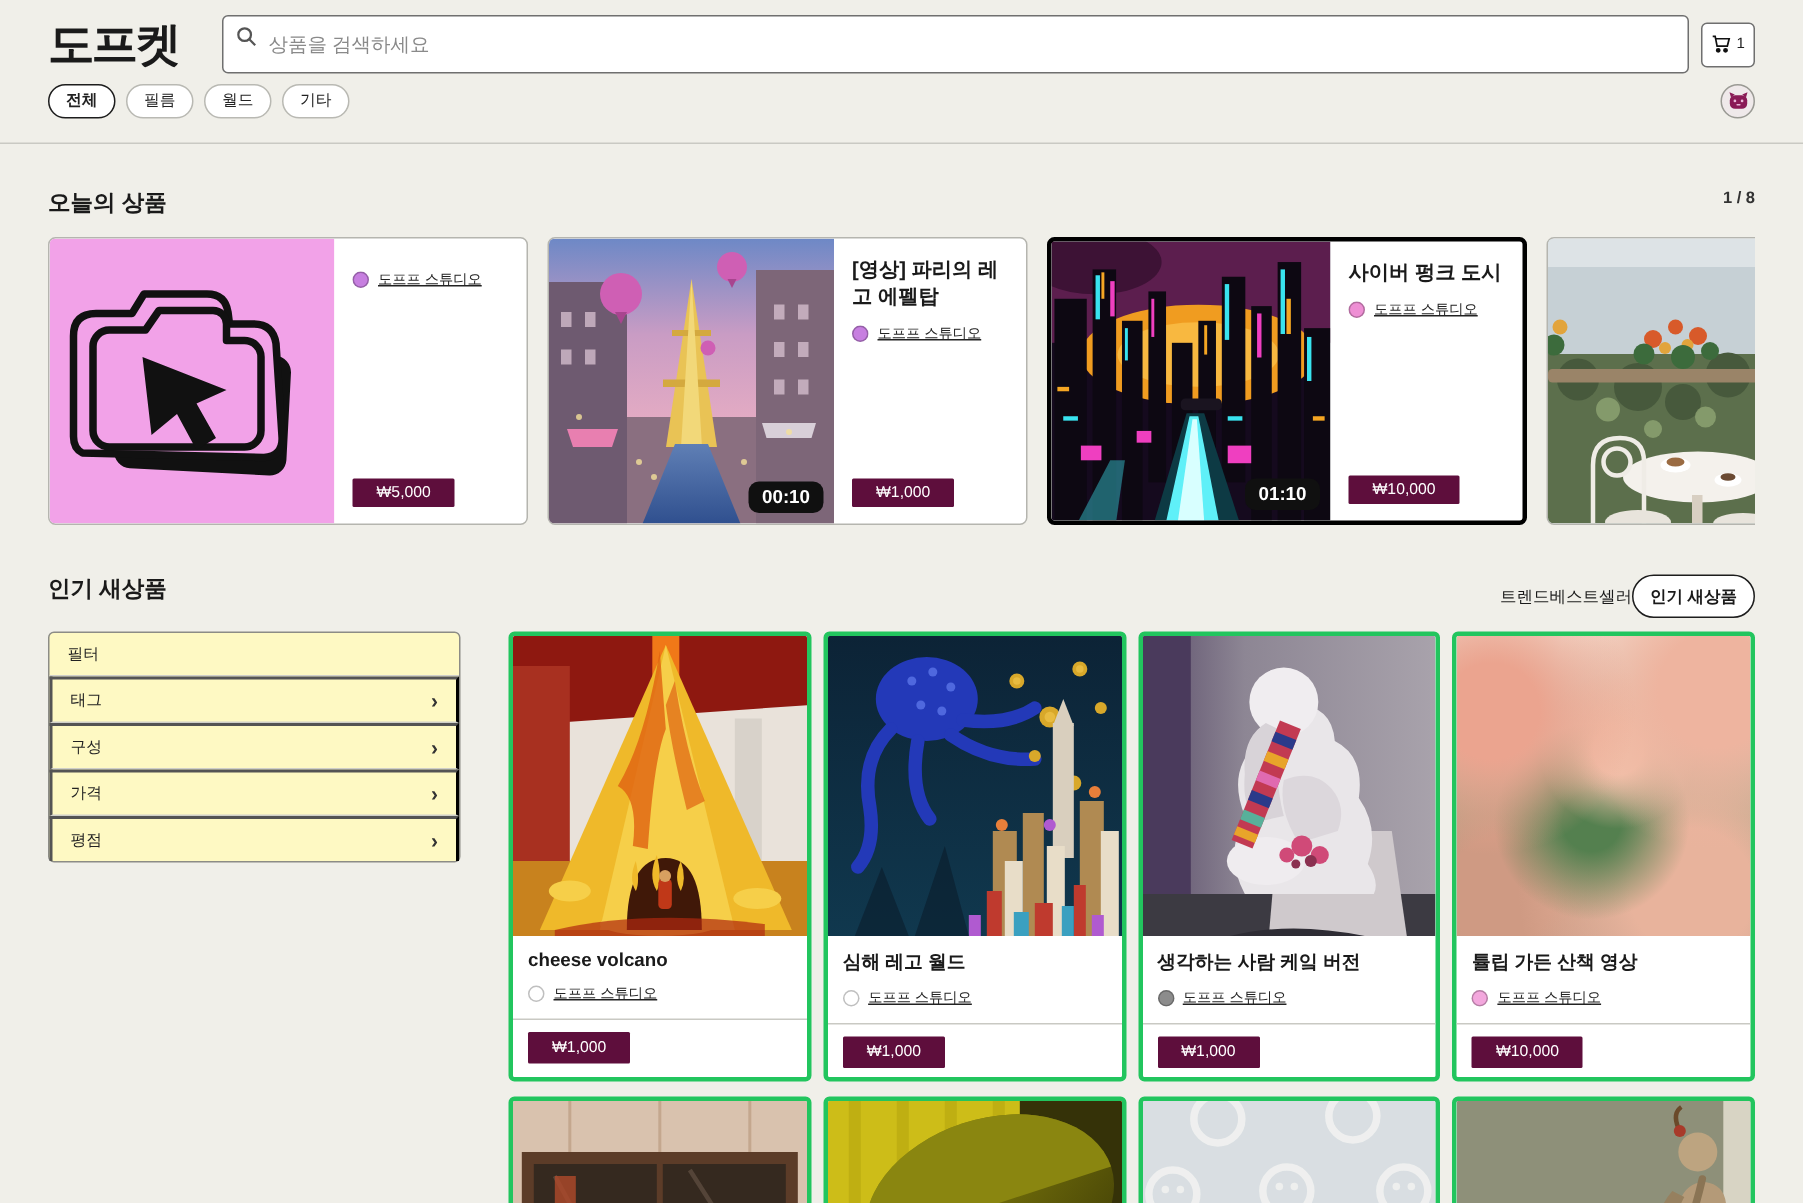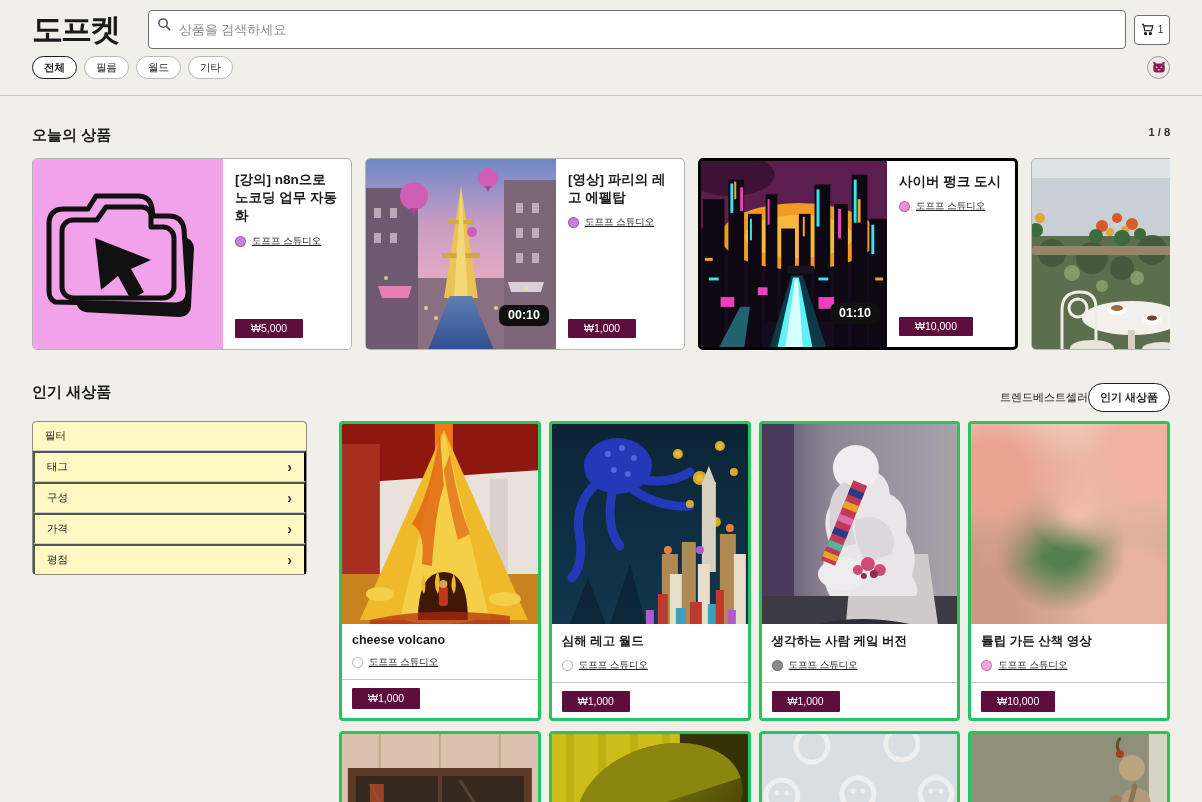--- a/index.html
+++ b/index.html
@@ -61,21 +61,21 @@
   .t-info { flex:1; padding:12px 12px 11px; display:flex; flex-direction:column; min-width:0; }
   .t-title { font-size:13.5px; font-weight:bold; line-height:1.35; }
   .studio-row { display:flex; align-items:center; gap:6px; margin-top:9px; }
   .studio-dot { width:11px; height:11px; border-radius:50%; border:1px solid #00000040; flex:0 0 11px; }
   .studio-link { font-size:9.5px; color:#222; text-decoration:underline; cursor:pointer; white-space:nowrap; }
   .price-badge {
     margin-top:auto; align-self:flex-start; background:var(--c-badge,#5e0e3c); color:#fff;
     font-size:10.5px; padding:4px 16px 5px; border-radius:1px; line-height:1;
   }
   .duration {
-    position:absolute; right:7px; bottom:23px; background:#101010; color:#fff;
+    position:absolute; right:7px; bottom:7px; background:#101010; color:#fff;
     font-size:12.5px; font-weight:bold; padding:3px 9px; border-radius:7px; line-height:1.2;
   }
 
   
   .popular { margin-top:33px; }
   .tabs { display:flex; align-items:center; }
   .tab { font-size:11px; color:#1a1a1a; cursor:pointer; background:none; border:none; font-family:inherit; }
   .tab.active { border:1.3px solid #1d1d1d; background:#fff; border-radius:999px; padding:6px 11px; font-weight:bold; }
   .popular-body { display:flex; gap:32px; margin-top:9px; align-items:flex-start; }
 
@@ -165,21 +165,20 @@
             <rect width="190" height="192" fill="#f2a2e8"></rect>
             <g transform="translate(14,8) rotate(3 95 100)">
               <path d="M42 62 h26 l9 -13 h36 a9 9 0 0 1 9 9 v11 h13 a11 11 0 0 1 11 11 v58 a11 11 0 0 1 -11 11 h-93 a11 11 0 0 1 -11 -11 v-65 a11 11 0 0 1 11 -11 z" fill="#111"></path>
             </g>
             <path d="M22 144 q-6 -3 -6 -11 V66 q0 -15 15 -15 h24 l8 -13 h42 q12 0 14 12 l1 8 h16 q13 0 15 13 l4 62 q1 13 -12 14 z" fill="#f2a2e8" stroke="#111" stroke-width="5" stroke-linejoin="round"></path>
             <path d="M40 62 h24 l9 -13 h36 a9 9 0 0 1 9 9 v11 h12 a11 11 0 0 1 11 11 v49 a11 11 0 0 1 -11 11 h-90 a11 11 0 0 1 -11 -11 v-56 a11 11 0 0 1 11 -11 z" fill="#f2a2e8" stroke="#111" stroke-width="5" stroke-linejoin="round"></path>
             <path d="M62 80 l56 22 -20 9 13 23 -13 8 -13 -24 -17 14 z" fill="#111"></path>
           </svg>
         </div>
         <div class="t-info">
-          <div class="t-title">[강의] n8n으로 노코딩 업무 자동화</div>
           <div class="studio-row">
             <span class="studio-dot" style="background: rgb(199, 127, 224);"></span>
             <a class="studio-link">도프프 스튜디오</a>
           </div>
           <span class="price-badge">₩5,000</span>
         </div>
       </article>
 
       <article class="t-card">
         <div class="t-img">

